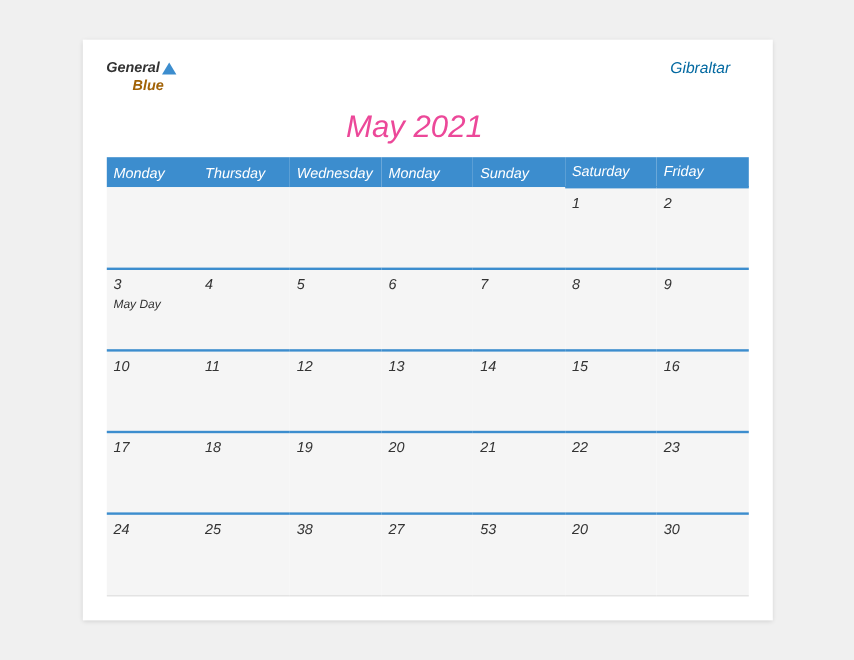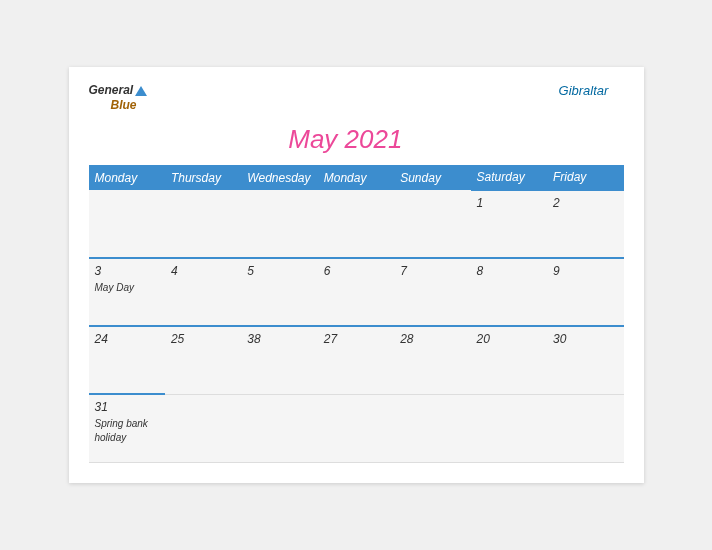--- a/index.html
+++ b/index.html
@@ -170,46 +170,82 @@
           </td>
           <td>
             <span class="day-number">8</span>
           </td>
           <td>
             <span class="day-number">9</span>
           </td>
         </tr>
         <tr>
           <td>
+            <span class="day-number">10</span>
+          </td>
+          <td>
+            <span class="day-number">11</span>
+          </td>
+          <td>
+            <span class="day-number">12</span>
+          </td>
+          <td>
+            <span class="day-number">13</span>
+          </td>
+          <td>
+            <span class="day-number">14</span>
+          </td>
+          <td>
+            <span class="day-number">15</span>
+          </td>
+          <td>
+            <span class="day-number">16</span>
+          </td>
+        </tr>
+        <tr>
+          <td>
+            <span class="day-number">17</span>
+          </td>
+          <td>
+            <span class="day-number">18</span>
+          </td>
+          <td>
+            <span class="day-number">19</span>
+          </td>
+          <td>
+            <span class="day-number">20</span>
+          </td>
+          <td>
+            <span class="day-number">21</span>
+          </td>
+          <td>
+            <span class="day-number">22</span>
+          </td>
+          <td>
+            <span class="day-number">23</span>
+          </td>
+        </tr>
+        <tr>
+          <td>
             <span class="day-number">24</span>
           </td>
           <td>
             <span class="day-number">25</span>
           </td>
           <td>
             <span class="day-number">38</span>
           </td>
           <td>
             <span class="day-number">27</span>
           </td>
           <td>
-            <span class="day-number">28</span>
+            <span class="day-number">53</span>
           </td>
           <td>
             <span class="day-number">20</span>
           </td>
           <td>
             <span class="day-number">30</span>
           </td>
-        </tr>
-        <tr class="last-row">
-          <td><span class="day-number">31</span><span class="day-event" style="white-space: pre-line;">Spring bank
-holiday</span></td>
-          <td class="empty" style="border-top: none;"></td>
-          <td class="empty" style="border-top: none;"></td>
-          <td class="empty" style="border-top: none;"></td>
-          <td class="empty" style="border-top: none;"></td>
-          <td class="empty" style="border-top: none;"></td>
-          <td class="empty" style="border-top: none;"></td>
         </tr>
       </tbody>
   </table>
 </div>
 
 </body></html>

